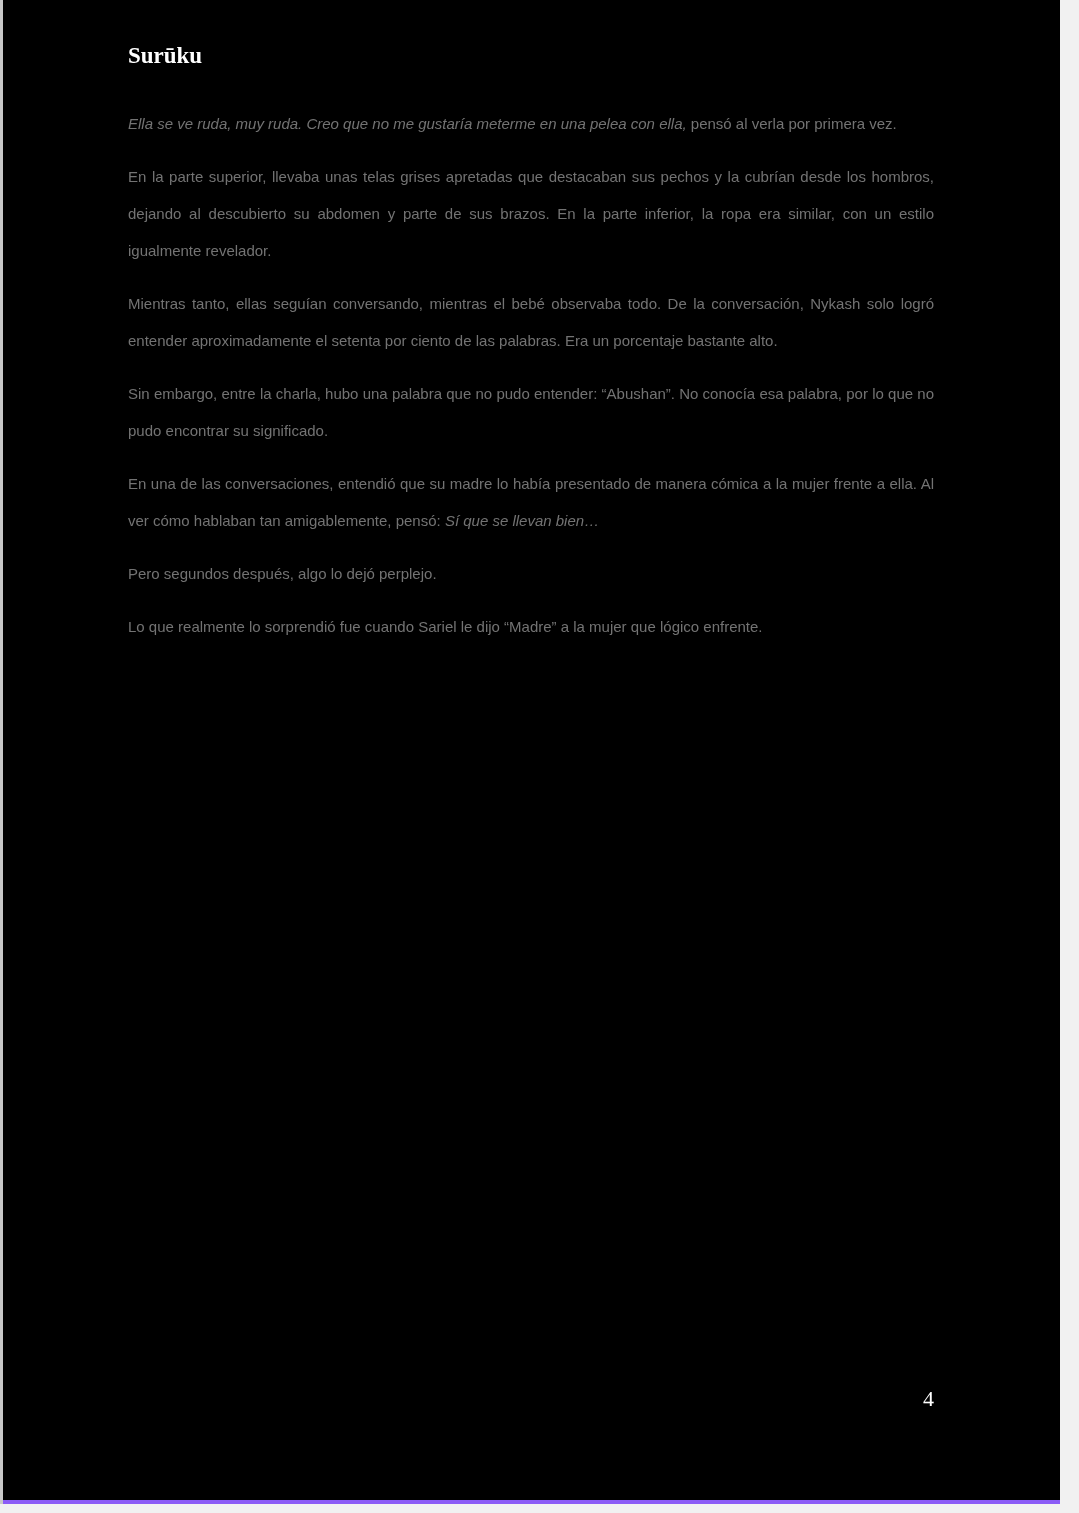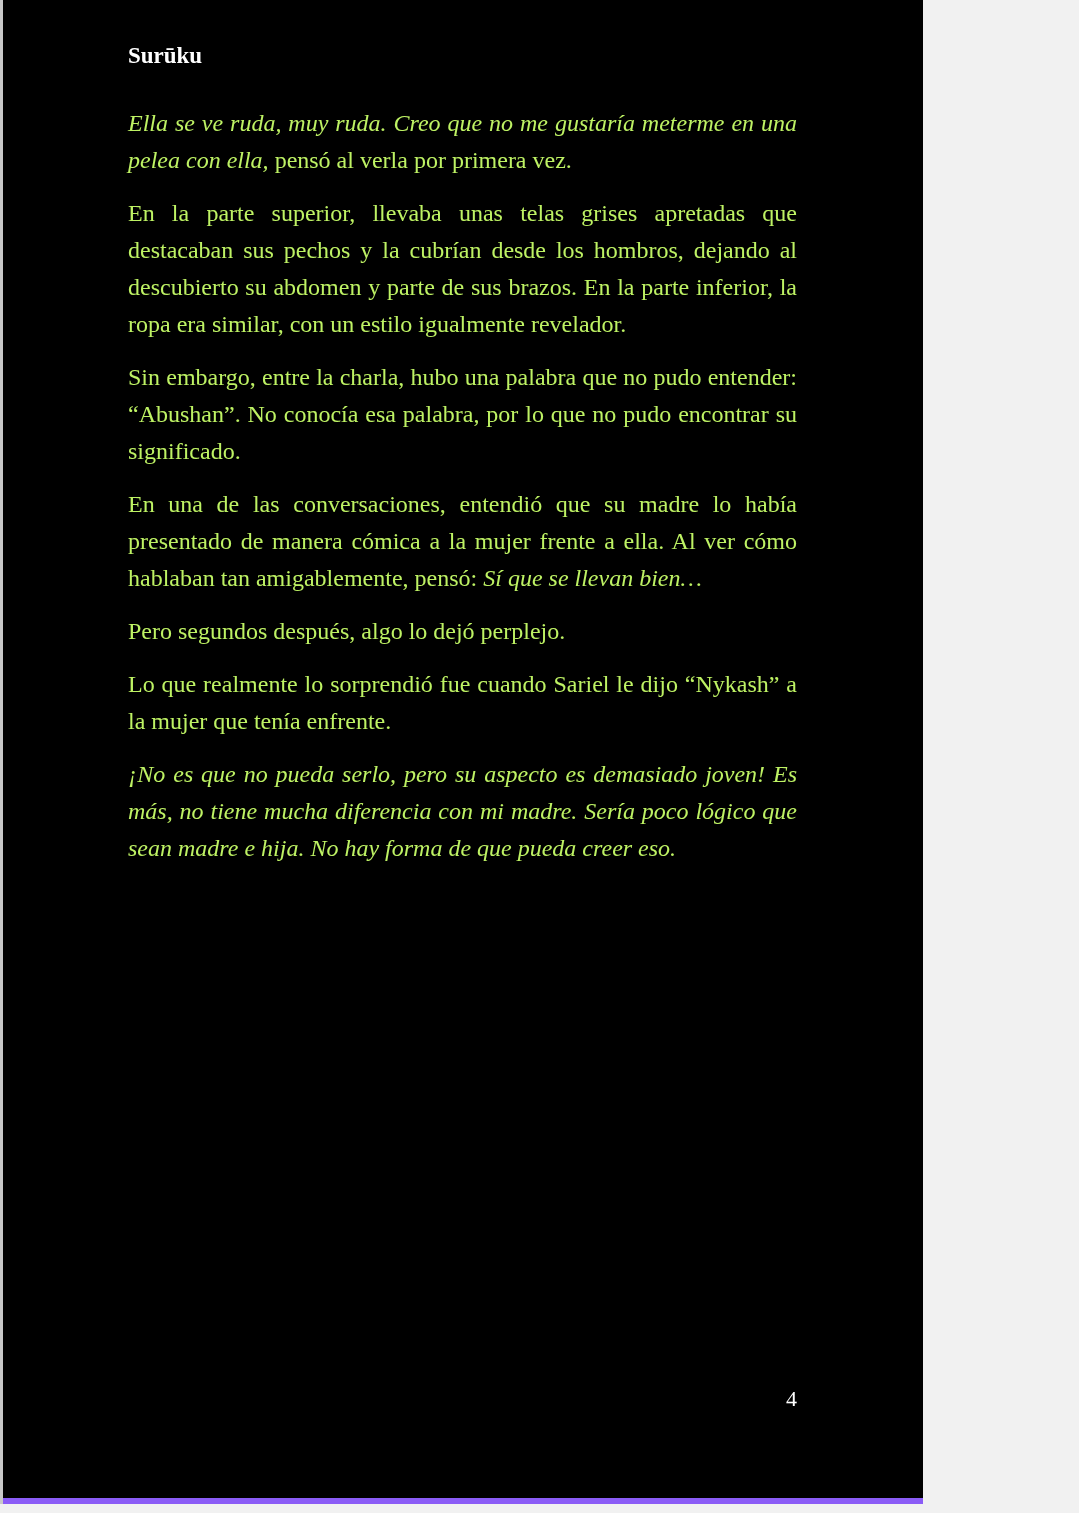--- a/index.html
+++ b/index.html
@@ -18,44 +18,43 @@
   }
   .left-strip {
     position: absolute;
     left: 0; top: 0;
     width: 3px; height: 1504px;
     background: #c8c8c8;
   }
   .page {
     position: absolute;
     left: 3px; top: 0;
-    width: 920px;
+    width: 1057px;
     height: 1504px;
     background: #000000;
-    border-bottom: 6px solid #8b5cf6;
+    border-bottom: 4px solid #8b5cf6;
     color: #ffffff;
   }
   .content {
     padding: 42px 126px 0 125px; 
   }
   .doc-title {
     font-family: "Liberation Serif", serif;
     font-weight: bold;
     font-size: 23px;
     line-height: 27px;
     margin-bottom: 36px;
     color: #ffffff;
   }
   .para {
-    font-size: 24px;
+    font-size: 15px;
     line-height: 37px;
     text-align: justify;
     margin-bottom: 16px;
-    color: #bef264;
-    font-family: Liberation Serif, serif;
+    color: #737373;
   }
   .it { font-style: italic; }
   .page-number {
     position: absolute;
     top: 1386px;
     right: 126px;
     font-family: "Liberation Serif", serif;
     font-size: 22px;
     line-height: 26px;
     color: #ffffff;
@@ -70,31 +69,31 @@
   <div class="page">
     <div class="content">
 
       <h1 class="doc-title">Surūku</h1>
 
       <p class="para"><span class="it">Ella se ve ruda, muy ruda. Creo que no me gustaría meterme en una pelea con ella, </span><span>pensó al verla por primera vez.</span></p>
 
 
       <p class="para"><span>En la parte superior, llevaba unas telas grises apretadas que destacaban sus pechos y la cubrían desde los hombros, dejando al descubierto su abdomen y parte de sus brazos. En la parte inferior, la ropa era similar, con un estilo igualmente revelador.</span></p>
 
+      <p class="para"><span>Mientras tanto, ellas seguían conversando, mientras el bebé observaba todo. De la conversación, Nykash solo logró entender aproximadamente el setenta por ciento de las palabras. Era un porcentaje bastante alto.</span></p>
 
       <p class="para"><span>Sin embargo, entre la charla, hubo una palabra que no pudo entender: “Abushan”. No conocía esa palabra, por lo que no pudo encontrar su significado.</span></p>
 
       <p class="para"><span>En una de las conversaciones, entendió que su madre lo había presentado de manera cómica a la mujer frente a ella. Al ver cómo hablaban tan amigablemente, pensó: </span><span class="it">Sí que se llevan bien…</span></p>
 
       <p class="para"><span>Pero segundos después, algo lo dejó perplejo.</span></p>
 
 
-      <p class="para"><span>Lo que realmente lo sorprendió fue cuando Sariel le dijo “Nykash” a la mujer que tenía enfrente.</span></p>
+      <p class="para"><span>Lo que realmente lo sorprendió fue cuando Sariel le dijo “Madre” a la mujer que lógico enfrente.</span></p>
 
 
-      <p class="para it"><span>¡No es que no pueda serlo, pero su aspecto es demasiado joven! Es más, no tiene mucha diferencia con mi madre. Sería poco lógico que sean madre e hija. No hay forma de que pueda creer eso.</span></p>
 
 
     </div>
 
     <div class="page-number">4</div>
   </div>
 </div>
 
 </body></html>

